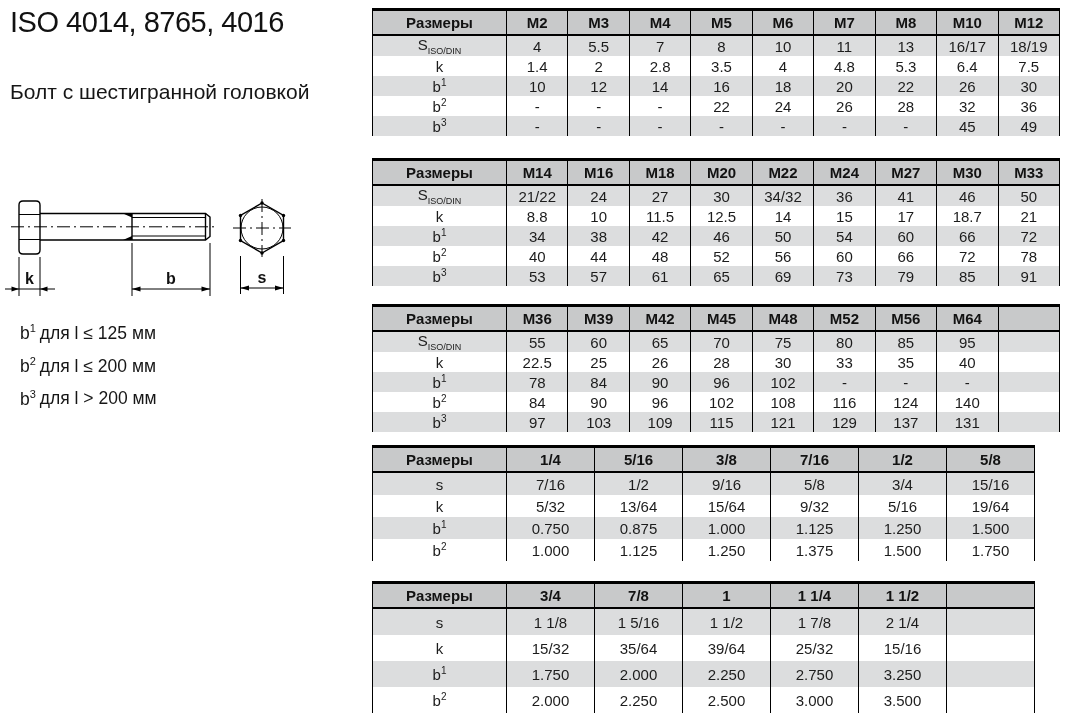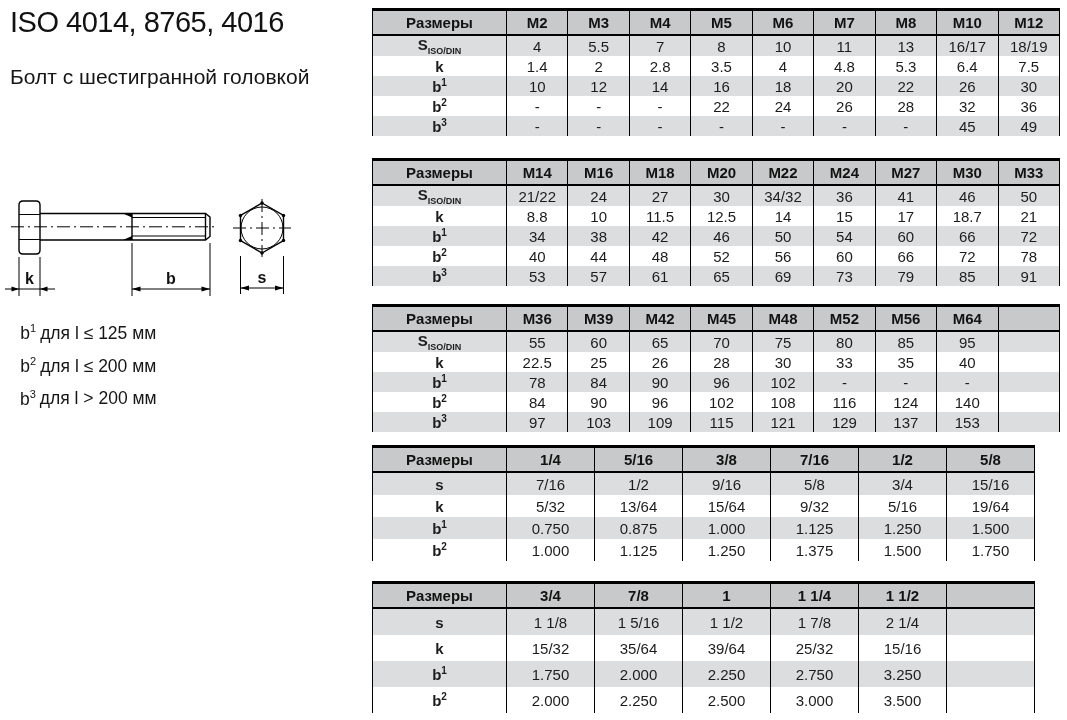--- a/index.html
+++ b/index.html
@@ -7,23 +7,23 @@
     width: 1067px; height: 720px;
     background: #ffffff;
     font-family: "Liberation Sans", sans-serif;
     color: #1c1c1c;
     overflow: hidden;
     position: relative;
   }
   
   .left-panel { position: absolute; left: 10px; top: 4px; width: 360px; }
   .title { font-size: 29px; font-weight: normal; line-height: 1.26; letter-spacing: -0.5px; color: #111; }
-  .subtitle { margin-top: 20px; font-size: 21px; line-height: 1.52; color: #161616; }
+  .subtitle { margin-top: 35px; font-size: 21px; line-height: 1.52; color: #161616; }
   .drawing-svg { position: absolute; left: 0; top: 183px; width: 320px; height: 130px; }
-  .notes { position: absolute; left: 20px; top: 314px; font-size: 17.5px; line-height: 28px; color: #161616; text-align: center; }
+  .notes { position: absolute; left: 20px; top: 314px; font-size: 17.5px; line-height: 28px; color: #161616; }
   .notes sup { font-size: 11px; }
   .note-text { padding-left: 4px; }
 
   
   .tables-panel { position: absolute; left: 372px; top: 0; width: 561px; }
   table.dims-table {
     border-collapse: collapse;
     table-layout: fixed;
     border-left: 1px solid #000;
     border-right: 1px solid #000;
@@ -43,21 +43,21 @@
     padding: 0;
     font-size: 15px;
     white-space: nowrap;
   }
   .dims-table th:first-child, .dims-table td:first-child { border-left: none; }
   .dims-table thead th { font-weight: bold; height: 23px; color: #121212; }
   .dims-table tbody tr:nth-child(odd) { background: var(--stripe-bg, #dcddde); }
   table.metric     tbody td { height: 20px; }
   table.imperial-a tbody td { height: 22px; }
   table.imperial-b tbody td { height: 26px; }
-  .dims-table td.row-label { font-weight: bold; margin-top: 43px; }
+  .dims-table td.row-label { font-weight: normal; margin-top: 43px; }
   .dims-table td.row-label sup { font-size: 10px; }
   .dims-table td.row-label sub { font-size: 9px; }
   [data-name="dimension-table-metric-1"]   { margin-top: 8px; margin-bottom: 22px; }
   [data-name="dimension-table-metric-2"]   { margin-bottom: 18px; }
   [data-name="dimension-table-metric-3"]   { margin-bottom: 13px; }
   [data-name="dimension-table-imperial-1"] { margin-bottom: 20px; }
 
   
   .ln  { stroke: #000; stroke-width: 1.4; fill: none; }
   .thin{ stroke: #000; stroke-width: 1; fill: none; }
@@ -401,21 +401,21 @@
         </tr>
         <tr data-name="table-row">
           <td data-name="row-label" class="row-label"><span>b</span><sup>3</sup></td>
           <td data-name="value-cell">97</td>
           <td data-name="value-cell">103</td>
           <td data-name="value-cell">109</td>
           <td data-name="value-cell">115</td>
           <td data-name="value-cell">121</td>
           <td data-name="value-cell">129</td>
           <td data-name="value-cell">137</td>
-          <td data-name="value-cell">153</td>
+          <td data-name="value-cell">131</td>
           <td data-name="empty-cell"></td>
         </tr>
       </tbody>
     </table>
     <table data-name="dimension-table-imperial-1" class="dims-table imperial imperial-a">
       <colgroup>
         <col class="label-col">
         <col>
         <col>
         <col>

